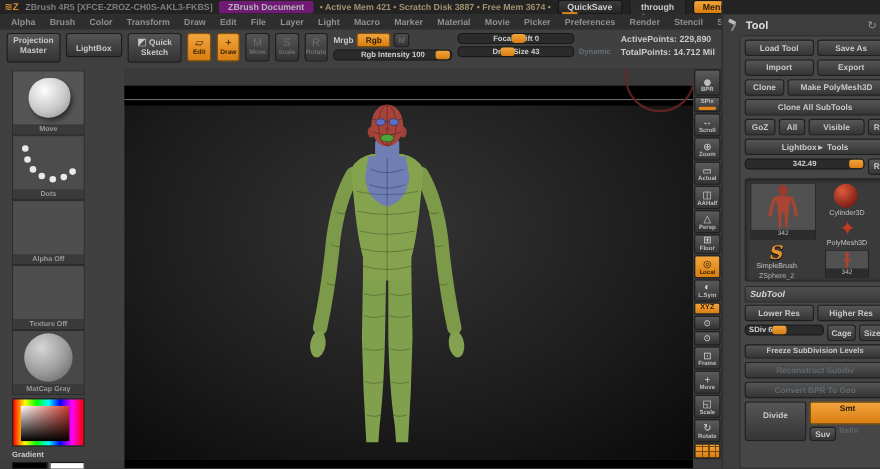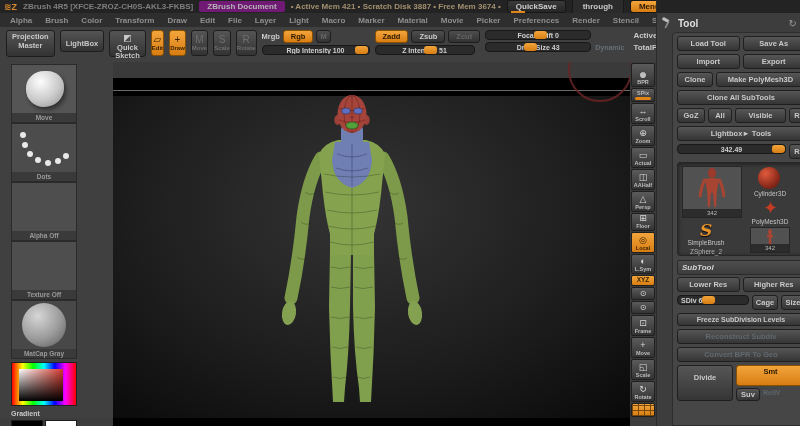--- a/index.html
+++ b/index.html
@@ -196,30 +196,20 @@
       <div style="display:flex;gap:3px;align-items:center;">
         <span style="color:#c9c9c9;font-size:7.5px;font-weight:bold;">Mrgb</span>
         <span class="pill on">Rgb</span>
         <span class="pill dim" style="padding:1px 3px;">M</span>
       </div>
       <div class="slider" style="width:108px;">
         <span>Rgb Intensity 100</span><span class="thumb" style="left:92px;"></span>
       </div>
     </div>
     <div style="display:flex;flex-direction:column;gap:2px;">
-      <div style="display:flex;gap:3px;align-items:center;">
-        <span class="pill on">Zadd</span>
-        <span class="pill">Zsub</span>
-        <span class="pill dim">Zcut</span>
-      </div>
-      <div class="slider" style="width:100px;">
-        <span>Z Intensity 51</span><span class="thumb" style="left:48px;"></span>
-      </div>
-    </div>
-    <div style="display:flex;flex-direction:column;gap:2px;">
       <div class="slider" style="width:106px;">
         <span>Focal Shift 0</span><span class="thumb" style="left:48px;"></span>
       </div>
       <div style="display:flex;gap:4px;align-items:center;">
         <div class="slider" style="width:106px;">
           <span>Draw Size 43</span><span class="thumb" style="left:38px;"></span>
         </div>
         <span style="color:#676f75;font-size:7px;font-weight:bold;">Dynamic</span>
       </div>
     </div>

